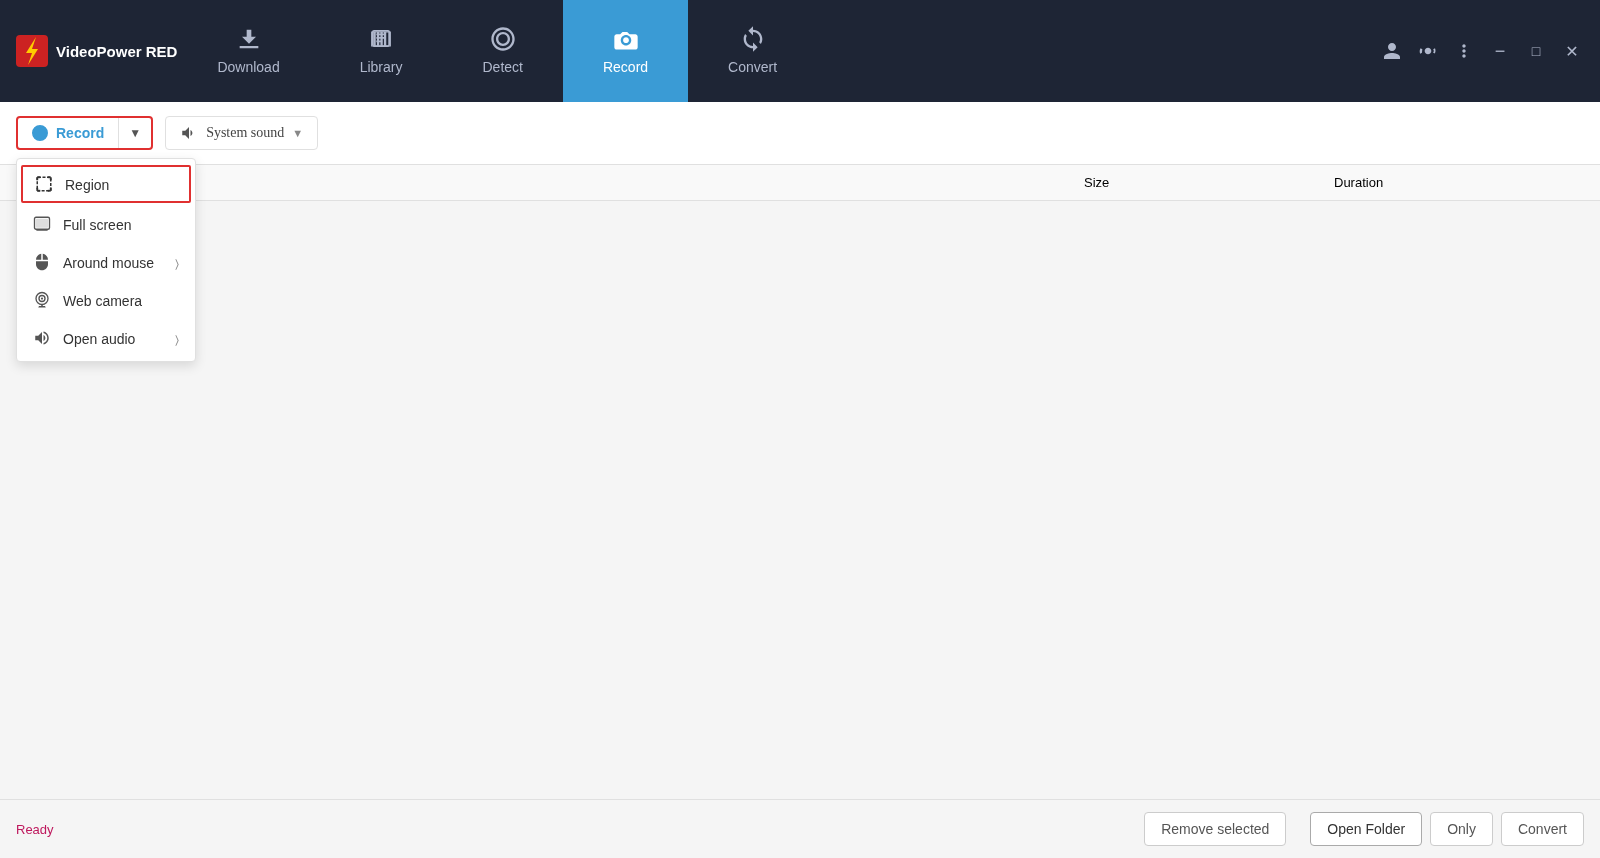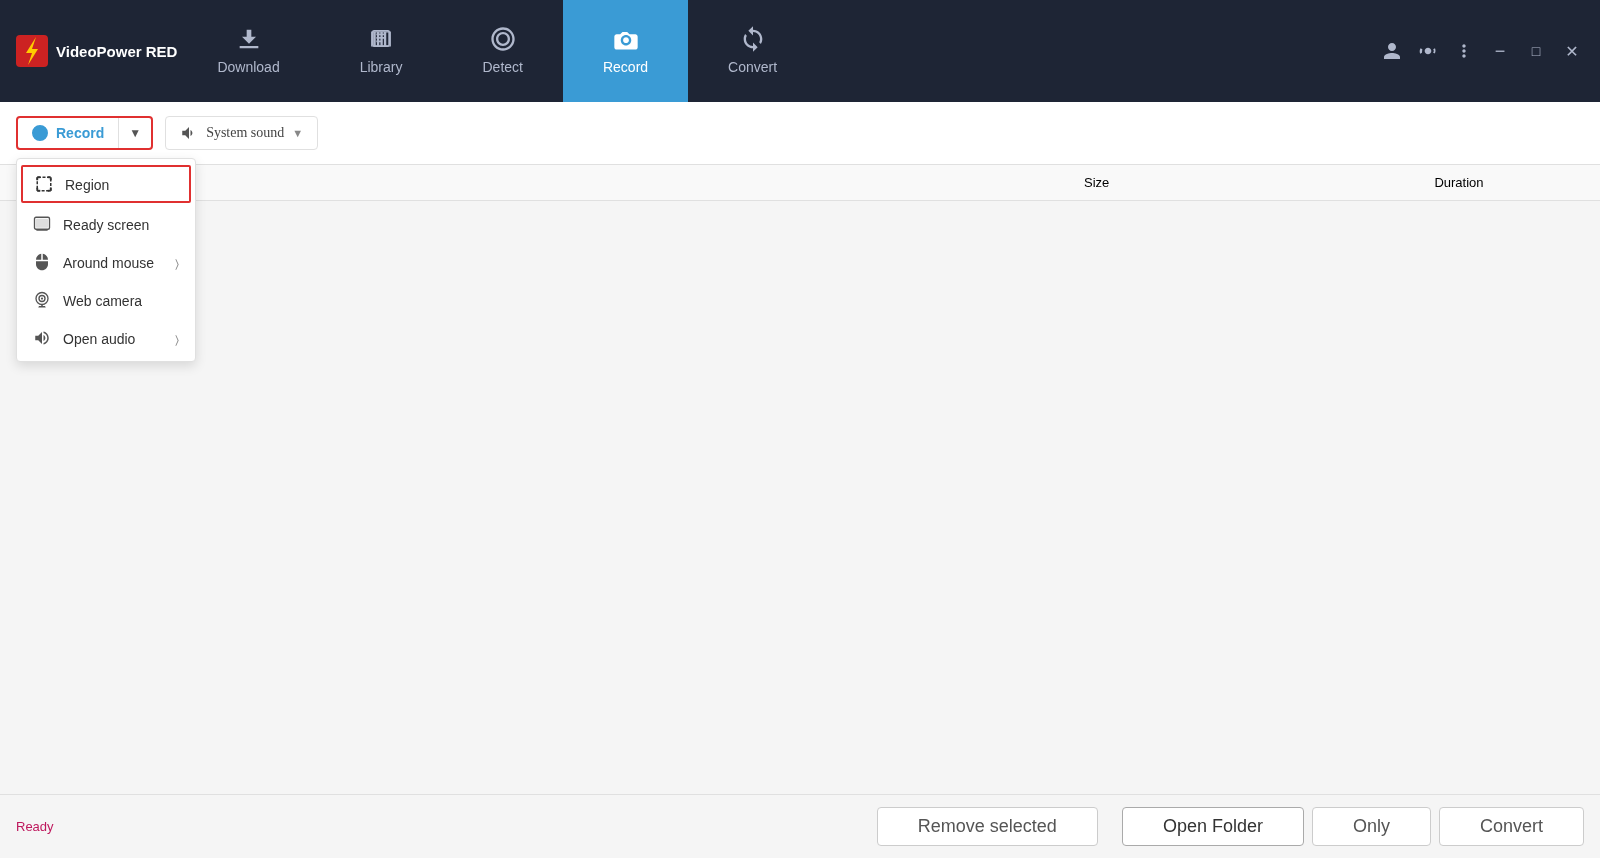--- a/index.html
+++ b/index.html
@@ -145,21 +145,21 @@
       background: #f9f9f9;
       border-bottom: 1px solid #e0e0e0;
       display: flex;
       padding: 10px 16px;
       color: #000000;
       font-size: 13px;
       flex-shrink: 0;
     }
     .col-name { flex: 1; }
     .col-size { width: 250px; text-align: left; }
-    .col-duration { width: 250px; text-align: center; }
+    .col-duration { width: 250px; text-align: left; }
 
     
     .content-area {
       flex: 1;
       background: #f5f5f5;
     }
 
     
     .bottom-bar {
       background: #f5f5f5;
@@ -173,26 +173,26 @@
     .status-text {
       color: #be185d;
       font-size: 13px;
     }
     .bottom-actions {
       display: flex;
       gap: 8px;
       align-items: center;
     }
     .action-btn {
-      padding: 8px 40px;
+      padding: 8px 16px;
       border: 1px solid #cccccc;
       border-radius: 4px;
       background: white;
       color: #555;
-      font-size: 18px;
+      font-size: 14px;
       cursor: pointer;
     }
     .action-btn.primary {
       background: white;
       border: 1px solid #aaa;
       color: #333;
       font-weight: 500;
       margin-left: 16px;
     }
 
@@ -352,21 +352,21 @@
         </svg>
         <span>Region</span>
       </div>
 
       <div class="dropdown-item">
         <svg width="18" height="18" viewBox="0 0 24 24" fill="#555">
           <rect x="2" y="3" width="20" height="16" rx="2" fill="none" stroke="#555" stroke-width="1.8"></rect>
           <rect x="4" y="5" width="16" height="12" rx="1" fill="#ddd"></rect>
           <path d="M6 19h12l2 2H4l2-2z" fill="#555"></path>
         </svg>
-        <span>Ready screen</span>
+        <span>Full screen</span>
       </div>
 
       <div class="dropdown-item">
         <svg width="18" height="18" viewBox="0 0 24 24" fill="#555">
           <path d="M13 1.07V9h7c0-4.08-3.05-7.44-7-7.93zM4 15c0 4.42 3.58 8 8 8s8-3.58 8-8v-4H4v4zm7-13.93C7.05 1.56 4 4.92 4 9h7V1.07z"></path>
         </svg>
         <span>Around mouse</span>
         <span class="arrow">〉</span>
       </div>
 

